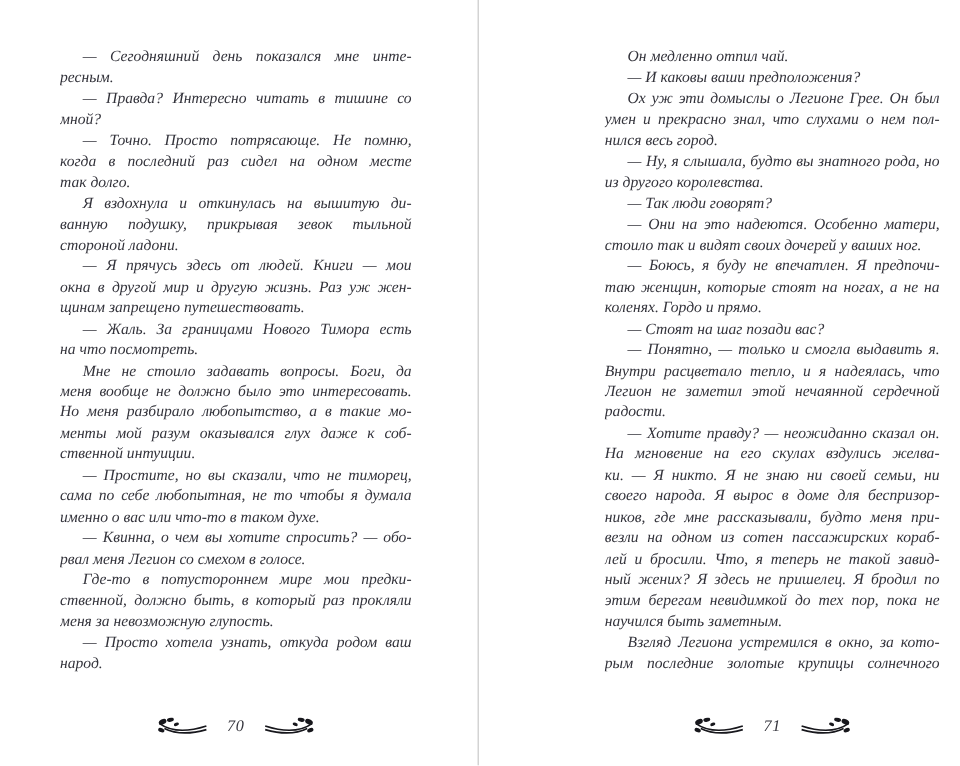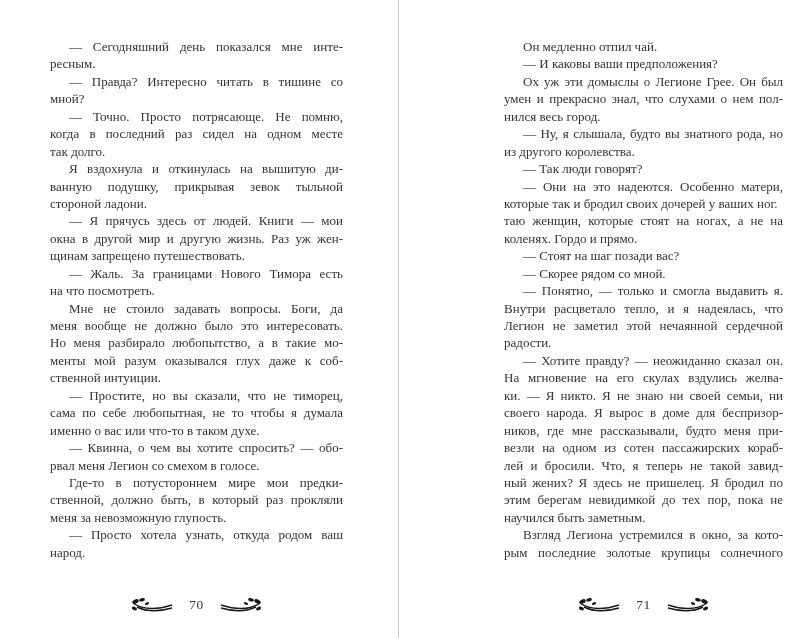--- a/index.html
+++ b/index.html
@@ -3,21 +3,21 @@
 <meta charset="utf-8">
 <style>
   html, body { margin: 0; padding: 0; }
   body {
     width: 800px; height: 638px;
     background: #ffffff;
     position: relative;
     overflow: hidden;
     font-family: "Liberation Serif", "DejaVu Serif", serif;
   }
-  .spread { position: absolute; inset: 0; }
+  .spread { position: absolute; inset: 0; font-style: italic; }
   .divider {
     position: absolute;
     left: 398px; top: 0;
     width: 1px; height: 638px;
     background: #c9c9c9;
   }
   .page {
     position: absolute;
     top: 38px;
     height: 600px;
@@ -128,25 +128,25 @@
     <div class="page-text">
         <div class="line indent">Он медленно отпил чай.</div>
         <div class="line indent">— И каковы ваши предположения?</div>
         <div class="line indent just">Ох уж эти домыслы о Легионе Грее. Он был</div>
         <div class="line just">умен и прекрасно знал, что слухами о нем пол-</div>
         <div class="line">нился весь город.</div>
         <div class="line indent just">— Ну, я слышала, будто вы знатного рода, но</div>
         <div class="line">из другого королевства.</div>
         <div class="line indent">— Так люди говорят?</div>
         <div class="line indent just">— Они на это надеются. Особенно матери,</div>
-        <div class="line">которые так и бродил своих дочерей у ваших ног.</div>
+        <div class="line">стоило так и видят своих дочерей у ваших ног.</div>
+        <div class="line indent just">— Боюсь, я буду не впечатлен. Я предпочи-</div>
         <div class="line just">таю женщин, которые стоят на ногах, а не на</div>
         <div class="line">коленях. Гордо и прямо.</div>
         <div class="line indent">— Стоят на шаг позади вас?</div>
-        <div class="line indent">— Скорее рядом со мной.</div>
         <div class="line indent just">— Понятно, — только и смогла выдавить я.</div>
         <div class="line just">Внутри расцветало тепло, и я надеялась, что</div>
         <div class="line just">Легион не заметил этой нечаянной сердечной</div>
         <div class="line">радости.</div>
         <div class="line indent just">— Хотите правду? — неожиданно сказал он.</div>
         <div class="line just">На мгновение на его скулах вздулись желва-</div>
         <div class="line just">ки. — Я никто. Я не знаю ни своей семьи, ни</div>
         <div class="line just">своего народа. Я вырос в доме для беспризор-</div>
         <div class="line just">ников, где мне рассказывали, будто меня при-</div>
         <div class="line just">везли на одном из сотен пассажирских кораб-</div>

